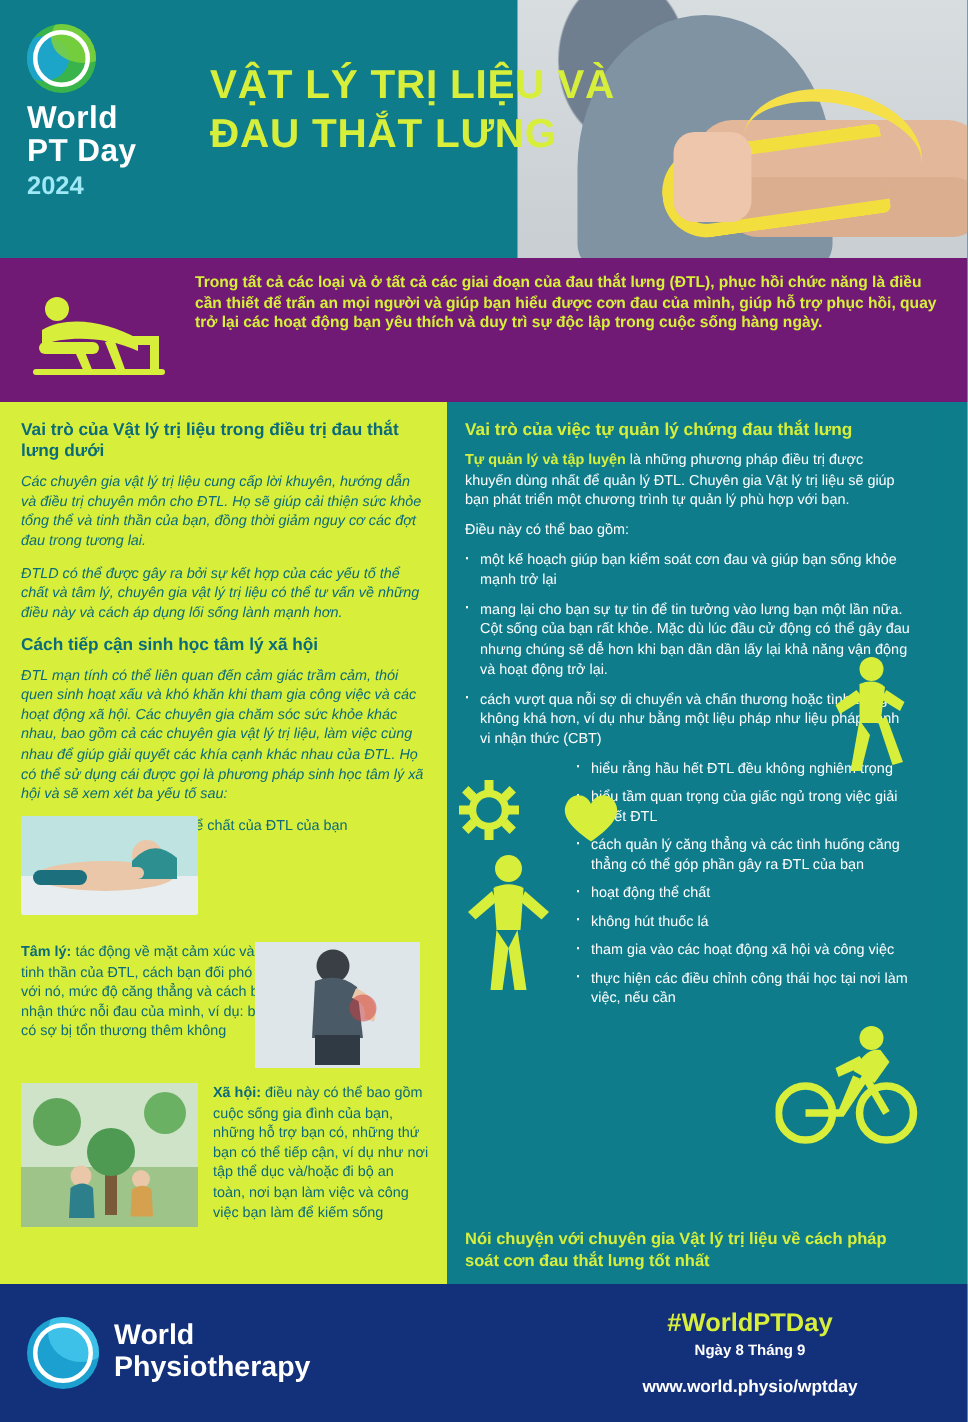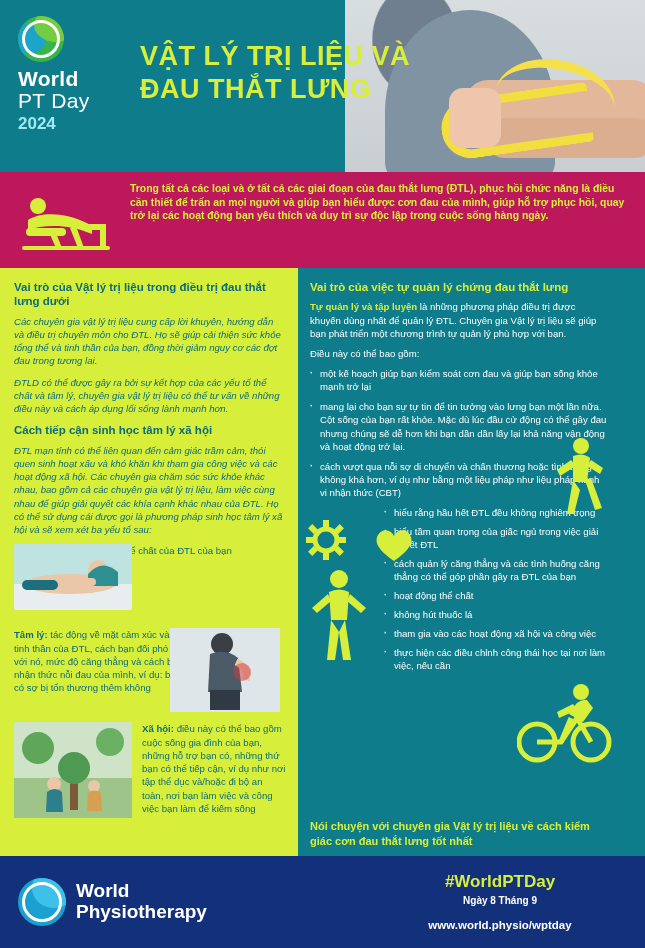--- a/index.html
+++ b/index.html
@@ -89,37 +89,37 @@
     content: ""; position: absolute; left: 16px; top: -8px;
     width: 44px; height: 34px; border-radius: 50%;
     background: #7fd13b; opacity: .85;
   }
   .globe .ring {
     position: absolute; left: 4px; top: 4px; width: 38px; height: 38px;
     border: 3px solid #ffffff; border-radius: 50%;
     z-index: 4;
   }
   .logo-line1 { font-size: 21px; font-weight: bold; letter-spacing: .3px; line-height: 1.05; }
-  .logo-line2 { font-size: 21px; font-weight: normal; letter-spacing: .3px; line-height: 1.05; }
+  .logo-line2 { font-size: 21px; font-weight: bold; letter-spacing: .3px; line-height: 1.05; }
   .logo-year  { font-size: 17px; font-weight: bold; color: #9fe8f5; margin-top: 2px; }
 
   .header-title {
     position: absolute; left: 140px; top: 40px;
     width: 300px;
     color: #d7ef3a;
     font-size: 27px; font-weight: bold;
     line-height: 1.22;
     text-transform: uppercase;
     letter-spacing: .5px;
   }
 
   
   .intro {
     position: relative;
-    background: #be185d;
+    background: #701a75;
     height: 96px;
     padding: 10px 16px 10px 130px;
   }
   .intro-text {
     color: #d7ef3a;
     font-size: 10.4px; font-weight: bold; line-height: 1.32;
   }
   .intro-icon {
     position: absolute; left: 14px; top: 12px;
     width: 108px; height: 72px;
@@ -404,21 +404,21 @@
           <circle cx="20" cy="62" r="18" fill="none" stroke="#d7ef3a" stroke-width="5"></circle>
           <circle cx="74" cy="62" r="18" fill="none" stroke="#d7ef3a" stroke-width="5"></circle>
           <path d="M20 62 L44 62 L60 38 L74 62" stroke="#d7ef3a" stroke-width="5" fill="none"></path>
           <path d="M44 62 L54 38" stroke="#d7ef3a" stroke-width="5" fill="none"></path>
           <circle cx="64" cy="12" r="8" fill="#d7ef3a"></circle>
           <path d="M52 34 q8 -16 18 -14 l6 8 -10 14 Z" fill="#d7ef3a"></path>
           <path d="M56 24 L40 32 l2 6 18 -8 Z" fill="#d7ef3a"></path>
         </svg>
       </div>
 
-      <div class="closing">Nói chuyện với chuyên gia Vật lý trị liệu về cách kiểm giác cơn đau thắt lưng tốt nhất</div>
+      <div class="closing">Nói chuyện với chuyên gia Vật lý trị liệu về cách pháp soát cơn đau thắt lưng tốt nhất</div>
     </div>
   </div>
 
   <div class="footer">
     <div class="footer-logo">
       <div class="wp-globe">
           <div class="ring2"></div>
         </div>
       <div class="wp-text">
         <div class="t1">World</div>

